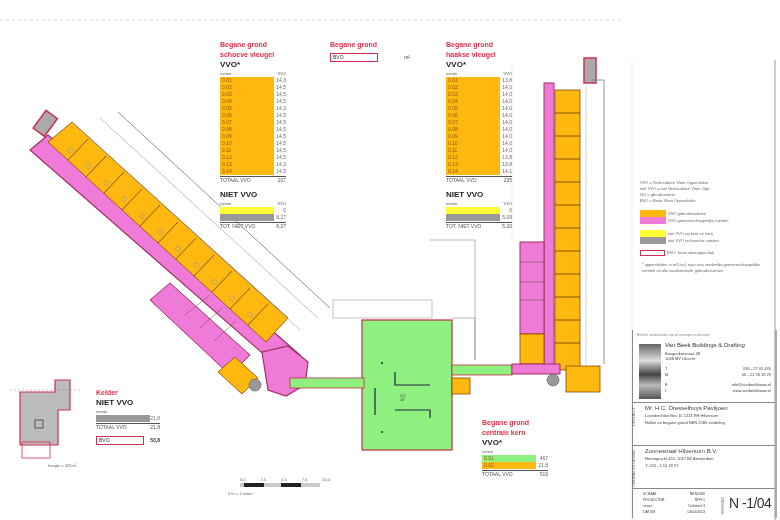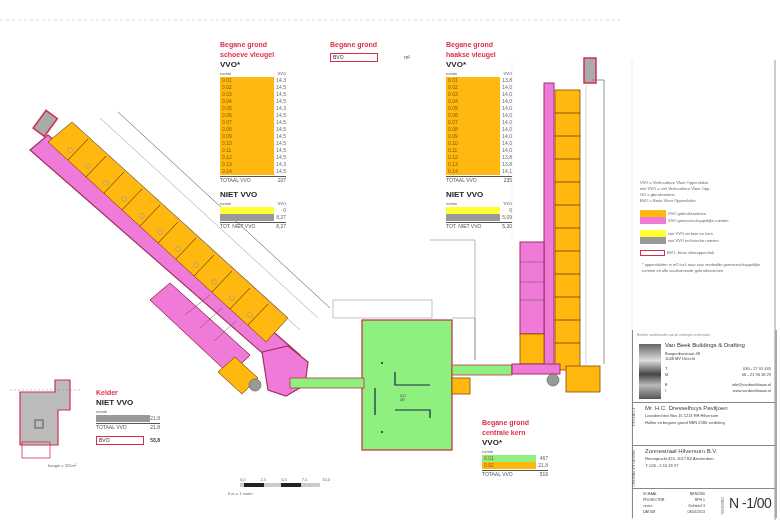--- a/index.html
+++ b/index.html
@@ -472,15 +472,15 @@
       <div style="display:flex;justify-content:space-between;">
           <span>versie</span>
           <span>Definitief 3</span>
         </div>
       <div style="display:flex;justify-content:space-between;">
           <span>DATUM</span>
           <span>04/04/2013</span>
         </div>
     </div>
     <span style="position:absolute;left:88px;top:8px;writing-mode:vertical-rl;transform:rotate(180deg);font-size:3.5px;color:#666;">TEKENING</span>
-    <div style="position:absolute;left:96px;top:6px;font-size:14px;letter-spacing:-0.5px;color:#333;">N -1/00</div>
+    <div style="position:absolute;left:96px;top:6px;font-size:14px;letter-spacing:-0.5px;color:#333;">N -1/04</div>
   </div>
 </div>
 
 </body></html>

